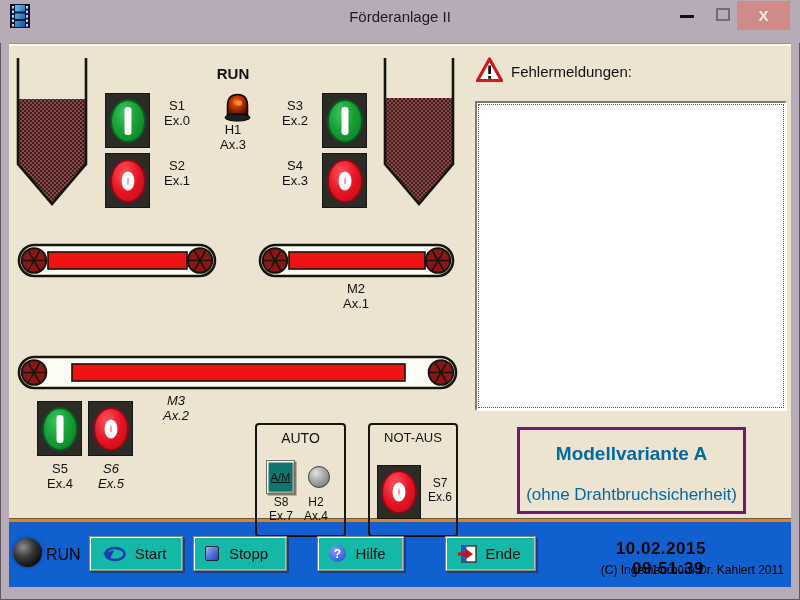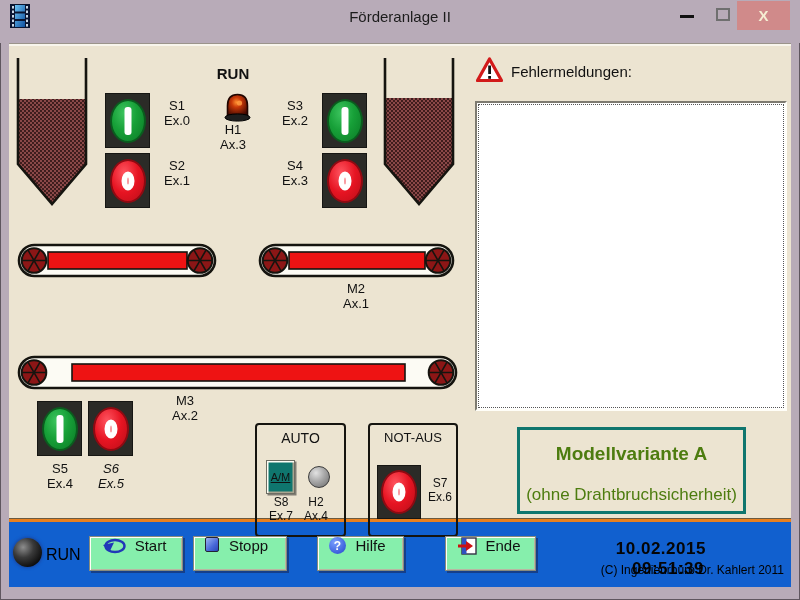--- a/index.html
+++ b/index.html
@@ -38,29 +38,29 @@
          display:flex;align-items:center;justify-content:center;
          box-shadow:inset 1.5px 1.5px 0 #fffef6, inset -1.5px -1.5px 0 #a9a590, 1.5px 1.5px 0 rgba(40,40,40,.55);text-decoration:underline;}
   .lamp-gray{position:absolute;border-radius:50%;background:radial-gradient(circle at 35% 30%,#e2e2e2 0%,#a8a8a8 45%,#6b6b6b 100%);border:1.5px solid #3c3c3c;}
   
   .err-label{position:absolute;font-size:15px;color:#111;}
   .listbox{position:absolute;background:#fff;
            border-top:2px solid #7d7a70;border-left:2px solid #7d7a70;
            border-right:2px solid #fffef8;border-bottom:2px solid #fffef8;}
   .listbox .focusrect{position:absolute;inset:1px;border:1px dotted #555;}
   
-  .modelbox{position:absolute;border:3px solid #0f766e;background:#ece4d1;text-align:center;color:#4d7c0f;}
+  .modelbox{position:absolute;border:3px solid #701a75;background:#ece4d1;text-align:center;color:#0369a1;}
   .modelbox .l1{font-size:19px;font-weight:bold;margin-top:13px;}
   .modelbox .l2{font-size:17px;margin-top:20px;}
   
   .runball{position:absolute;width:29px;height:29px;border-radius:50%;
            background:radial-gradient(circle at 35% 32%,#8d8d8d 0%,#3a3a3a 38%,#0a0a0a 78%);
            box-shadow:0 0 3px 1px rgba(30,50,130,.55);}
   .runtext{position:absolute;font-size:16px;color:#000;}
-  .wbtn{position:absolute;height:35px;background:#86efac;border:1px solid #878b7d;display:flex;align-items:flex-start;
+  .wbtn{position:absolute;height:35px;background:#14b8a6;border:1px solid #878b7d;display:flex;align-items:center;
         font-size:15px;color:#111;
         box-shadow:inset 1px 1px 0 #fffef6, inset -1px -1px 0 #b9b6a2, 2px 2px 0 rgba(25,30,70,.5);}
   .wbtn .ic{margin-left:11px;display:flex;align-items:center;}
   .wbtn .tx{flex:1;text-align:center;margin-right:8px;}
   .qcircle{width:17px;height:17px;border-radius:50%;background:radial-gradient(circle at 35% 30%,#7aa0ff,#2244cc);
            color:#fff;font-size:12px;font-weight:bold;display:flex;align-items:center;justify-content:center;}
   .stopsq{width:14px;height:15px;border:1px solid #223;background:linear-gradient(135deg,#9cb4f2 0%,#4868d8 60%,#2a46b8 100%);border-radius:2px;}
   .datetime{position:absolute;font-size:17px;font-weight:bold;color:#050505;letter-spacing:.5px;text-align:center;}
   .copyright{position:absolute;font-size:12px;color:#000000;text-align:right;}
 </style>
@@ -231,21 +231,21 @@
     <rect x="55" y="9" width="333" height="17" fill="#ee1313" stroke="#15140f" stroke-width="1.6"></rect>
     <g transform="translate(17,17.5)">
         <circle r="12.3" fill="#8c1616" stroke="#15140f" stroke-width="2"></circle>
         <path d="M-12 0 H12 M-6 -10.4 L6 10.4 M-6 10.4 L6 -10.4" stroke="#15140f" stroke-width="1.6"></path>
       </g>
     <g transform="translate(424,17.5)">
         <circle r="12.3" fill="#8c1616" stroke="#15140f" stroke-width="2"></circle>
         <path d="M-12 0 H12 M-6 -10.4 L6 10.4 M-6 10.4 L6 -10.4" stroke="#15140f" stroke-width="1.6"></path>
       </g>
   </svg>
-  <div class="lbl" style="left:135px;top:394px;width:100px;">
+  <div class="lbl" style="left:126px;top:394px;width:100px;font-style:italic;">
       <div>M3</div>
       <div>Ax.2</div>
     </div>
 
   <div class="pb green" style="left:37px;top:401px;">
       <div class="ov"></div>
       <div class="glyph"></div>
     </div>
   <div class="pb red" style="left:88px;top:401px;">
       <div class="ov"></div>

